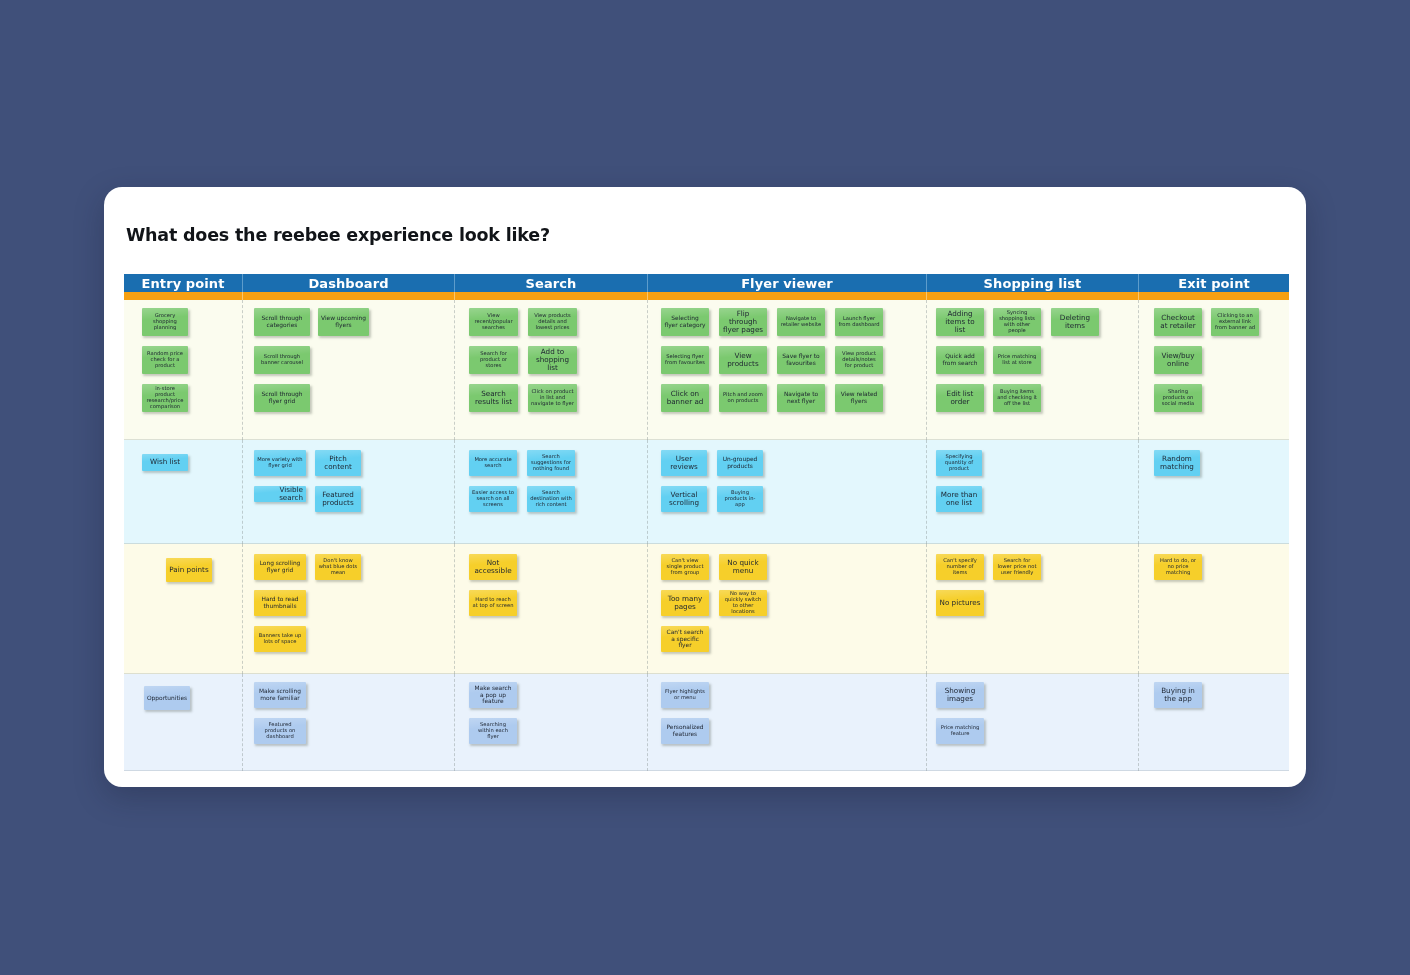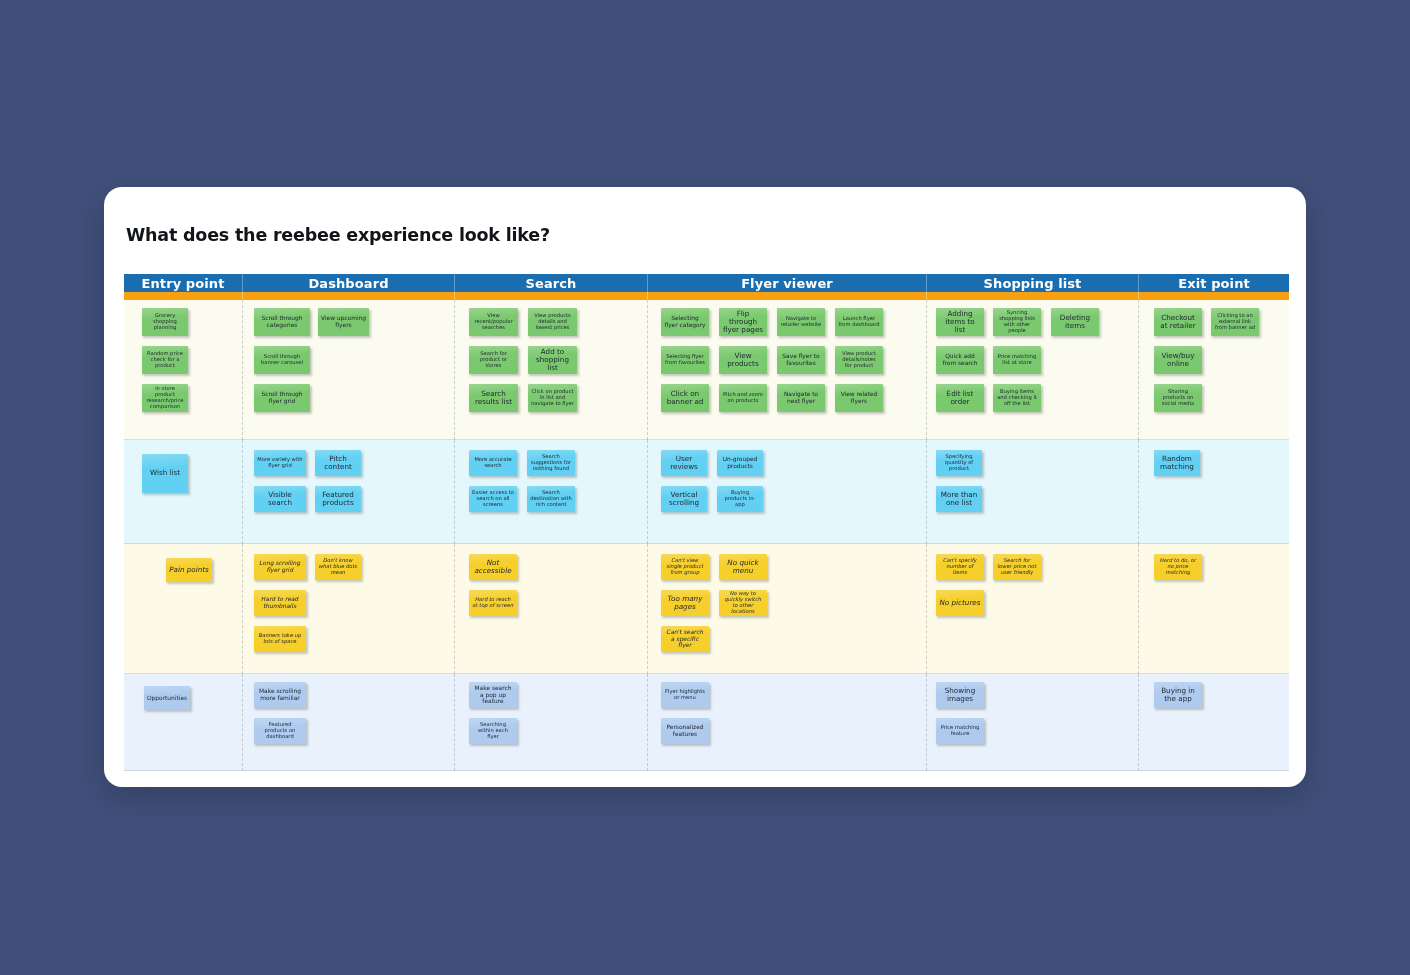--- a/index.html
+++ b/index.html
@@ -109,21 +109,21 @@
     content: "";
     position: absolute;
     left: 0; right: 0; top: 0; bottom: 0;
     background: linear-gradient(175deg, rgba(255,255,255,0.22), rgba(255,255,255,0) 38%);
     pointer-events: none;
   }
   .note span { position: relative; z-index: 2; display: block; }
 
   .n-green  { background: #7bc96f; }
   .n-blue   { background: #62d0f2; }
-  .n-yellow { background: #f6cf2a; font-style: italic; }
+  .n-yellow { background: #f6cf2a; }
   .n-light  { background: #aecbef; }
   .fs-md { font-size: 7.2px; }
   .fs-sm { font-size: 5.9px; }
   .fs-xs { font-size: 5.2px; }
 </style>
 </head>
 <body>
 
 <div id="canvas">
   <div class="board-card">
@@ -263,32 +263,32 @@
               <div class="note n-green fs-md" style="left: 15px; top: 46px; width: 48px; height: 28px;">
                 <span>View/buy online</span>
               </div>
               <div class="note n-green fs-xs" style="left: 15px; top: 84px; width: 48px; height: 28px;">
                 <span>Sharing products on social media</span>
               </div>
             </div>
           </div>
           <div class="band band-blue">
             <div class="cell" style="width: 119px;">
-              <div class="note n-blue fs-md" style="left: 18px; top: 14px; width: 46px; height: 39px; text-align: right;">
+              <div class="note n-blue fs-md" style="left: 18px; top: 14px; width: 46px; height: 17px; text-align: right;">
                 <span>Wish list</span>
               </div>
             </div>
             <div class="cell" style="width: 212px;">
               <div class="note n-blue fs-xs" style="left: 11px; top: 10px; width: 52px; height: 26px;">
                 <span>More variety with flyer grid</span>
               </div>
               <div class="note n-blue fs-md" style="left: 72px; top: 10px; width: 46px; height: 26px;">
                 <span>Pitch content</span>
               </div>
-              <div class="note n-blue fs-md" style="left: 11px; top: 46px; width: 52px; height: 26px;">
+              <div class="note n-blue fs-md" style="left: 11px; top: 46px; width: 52px; height: 16px; text-align: right;">
                 <span>Visible search</span>
               </div>
               <div class="note n-blue fs-md" style="left: 72px; top: 46px; width: 46px; height: 26px;">
                 <span>Featured products</span>
               </div>
             </div>
             <div class="cell" style="width: 193px;">
               <div class="note n-blue fs-xs" style="left: 14px; top: 10px; width: 48px; height: 26px;">
                 <span>More accurate search</span>
               </div>

